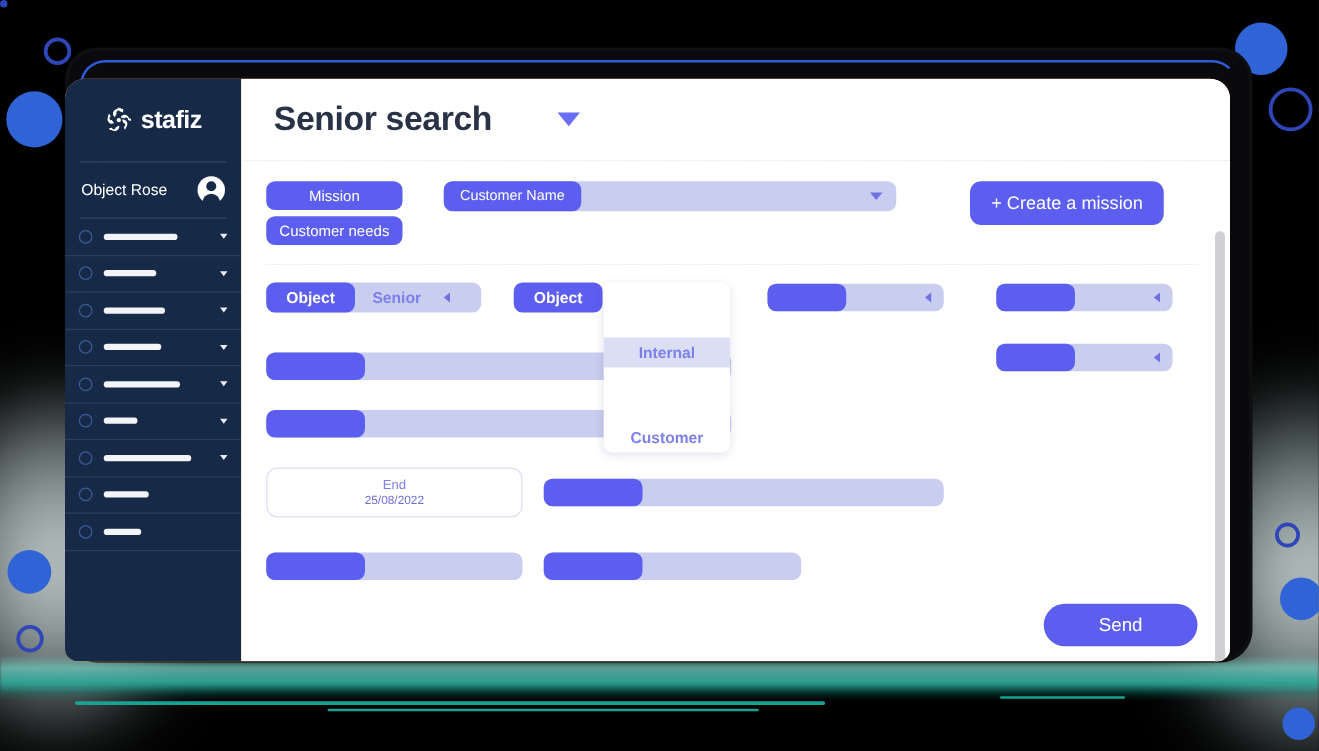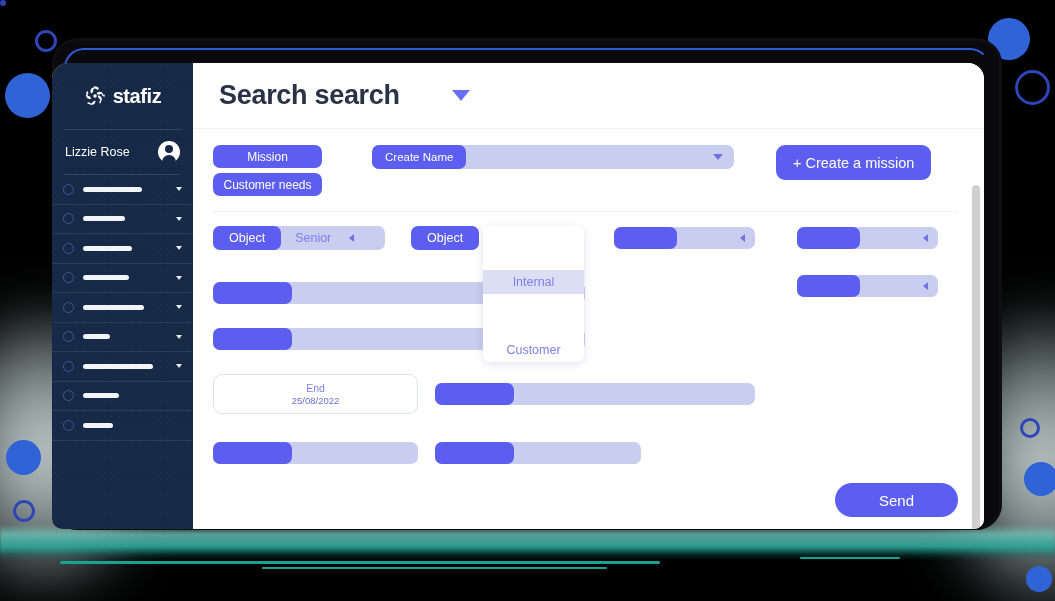--- a/index.html
+++ b/index.html
@@ -237,21 +237,21 @@
     position: absolute;
     right: 11px; top: 50%;
     transform: translateY(-50%);
     width: 0; height: 0;
     border-left: 5px solid transparent;
     border-right: 5px solid transparent;
     border-top: 6px solid #6f73e0;
   }
 
   
-  .row1 { display: flex; align-items: flex-start; gap: 17px; position: relative; height: 58px; }
+  .row1 { display: flex; align-items: flex-start; gap: 0; position: relative; height: 58px; }
   .tab-stack { width: 109px; flex: 0 0 109px; }
   .tab-chip {
     height: 23px;
     border-radius: 7px;
     background: #5c5ef0;
     color: #ffffff;
     font-size: 12px;
     display: flex; align-items: center; justify-content: center;
     margin-bottom: 5px;
   }
@@ -294,20 +294,21 @@
   .row2 { position: relative; height: 42px; }
 
   .seg {
     position: absolute;
     height: 24px;
     border-radius: 7px;
     background: #c9cdef;
     display: flex;
     align-items: center;
     overflow: visible;
+    font-weight: bold;
   }
   .seg-active {
     height: 24px;
     padding: 0 16px;
     border-radius: 7px;
     background: #5c5ef0;
     color: #ffffff;
     font-size: 12.5px;
     display: flex; align-items: center; justify-content: center;
   }
@@ -438,21 +439,21 @@
           <path fill="#ffffff" d="M2.6 9.4c-1 2.4.1 5 2.3 5.7 1.1.4 2.2.2 3-.4l-2-2.6c-.7.2-1.4-.1-1.8-.7-.5-.9-.1-2 .8-2.4l-1-2.4c-.6.3-1.1.9-1.3 1.6z"></path>
           <path fill="#ffffff" d="M18.4 18.3c1.7-1.9 1.4-4.7-.5-6.1-1-.7-2.1-.9-3-.5l1.2 3c.7 0 1.3.4 1.5 1.1.3.9-.2 1.9-1.1 2.2l.8 2.5c.5-.5 1-1.1 1.1-2.2z"></path>
           <path fill="#ffffff" d="M13.9 2.0l-1.5 2.2 3.1 1.2.6-2.5-2.2-.9z"></path>
         </svg>
         <span class="brand-name">stafiz</span>
       </div>
 
       <div class="side-div"></div>
 
       <div class="user-row">
-        <span class="user-name">Lizzie Rose</span>
+        <span class="user-name">Object Rose</span>
         <span class="avatar"></span>
       </div>
 
       <div class="side-div"></div>
 
       <nav id="sidebar-nav">
           <div class="nav-item">
             <span class="nav-bullet"></span>
             <span class="nav-bar" style="width: 59px;"></span>
             <span class="nav-caret"></span>
@@ -496,34 +497,34 @@
             <span class="nav-bullet"></span>
             <span class="nav-bar" style="width: 30px;"></span>
             <span class="nav-caret hidden"></span>
           </div>
         </nav>
     </aside>
 
     <section class="main">
 
       <header class="page-header">
-        <h1 class="page-title">Search search</h1>
+        <h1 class="page-title">Senior search</h1>
         <span class="title-caret"></span>
       </header>
 
       <div class="body-scroll">
 
         <div class="row1">
           <div class="tab-stack">
             <div class="tab-chip">Mission</div>
             <div class="tab-chip">Customer needs</div>
           </div>
 
           <div class="mission-field">
-            <span class="mission-label">Create Name</span>
+            <span class="mission-label">Customer Name</span>
             <span class="pill-caret-down"></span>
           </div>
 
           <button class="create-btn">+ Create a mission</button>
         </div>
 
         <div class="sep"></div>
 
         <div class="row2">
 

